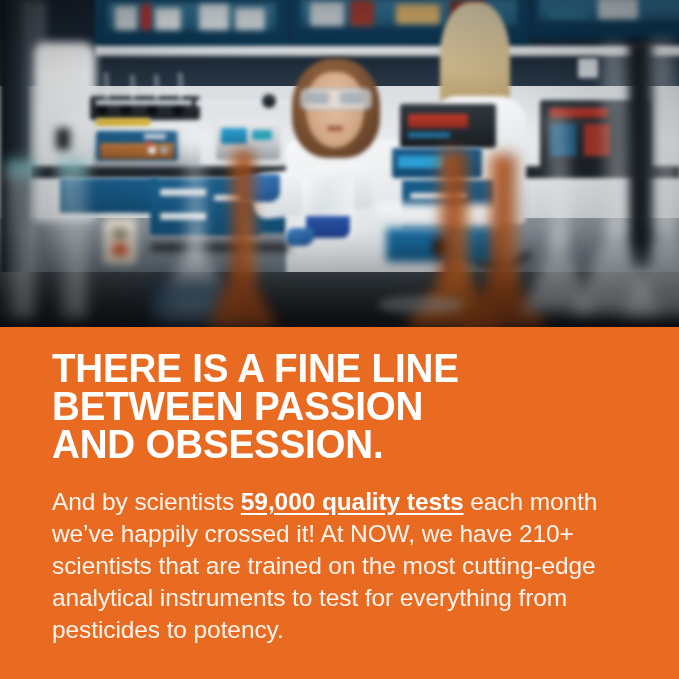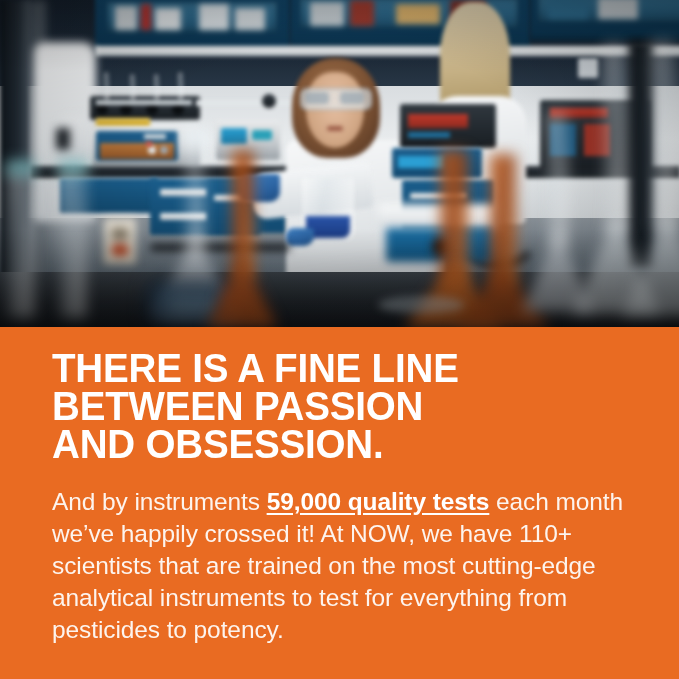--- a/index.html
+++ b/index.html
@@ -365,17 +365,17 @@
 
     <div id="photo-vignette"></div>
   </div>
 
   <div id="panel">
     <h1 id="headline">THERE IS A FINE LINE
 BETWEEN PASSION
 AND OBSESSION.</h1>
 
     <p id="body-copy">
-      <span>And by instruments </span><span class="hl">59,000 quality tests</span><span> each month we’ve happily crossed it! At NOW, we have 110+ scientists that are trained on the most cutting-edge analytical instruments to test for everything from pesticides to potency.</span>
+      <span>And by scientists </span><span class="hl">59,000 quality tests</span><span> each month we’ve happily crossed it! At NOW, we have 210+ scientists that are trained on the most cutting-edge analytical instruments to test for everything from pesticides to potency.</span>
     </p>
   </div>
 
 </div>
 
 </body></html>

